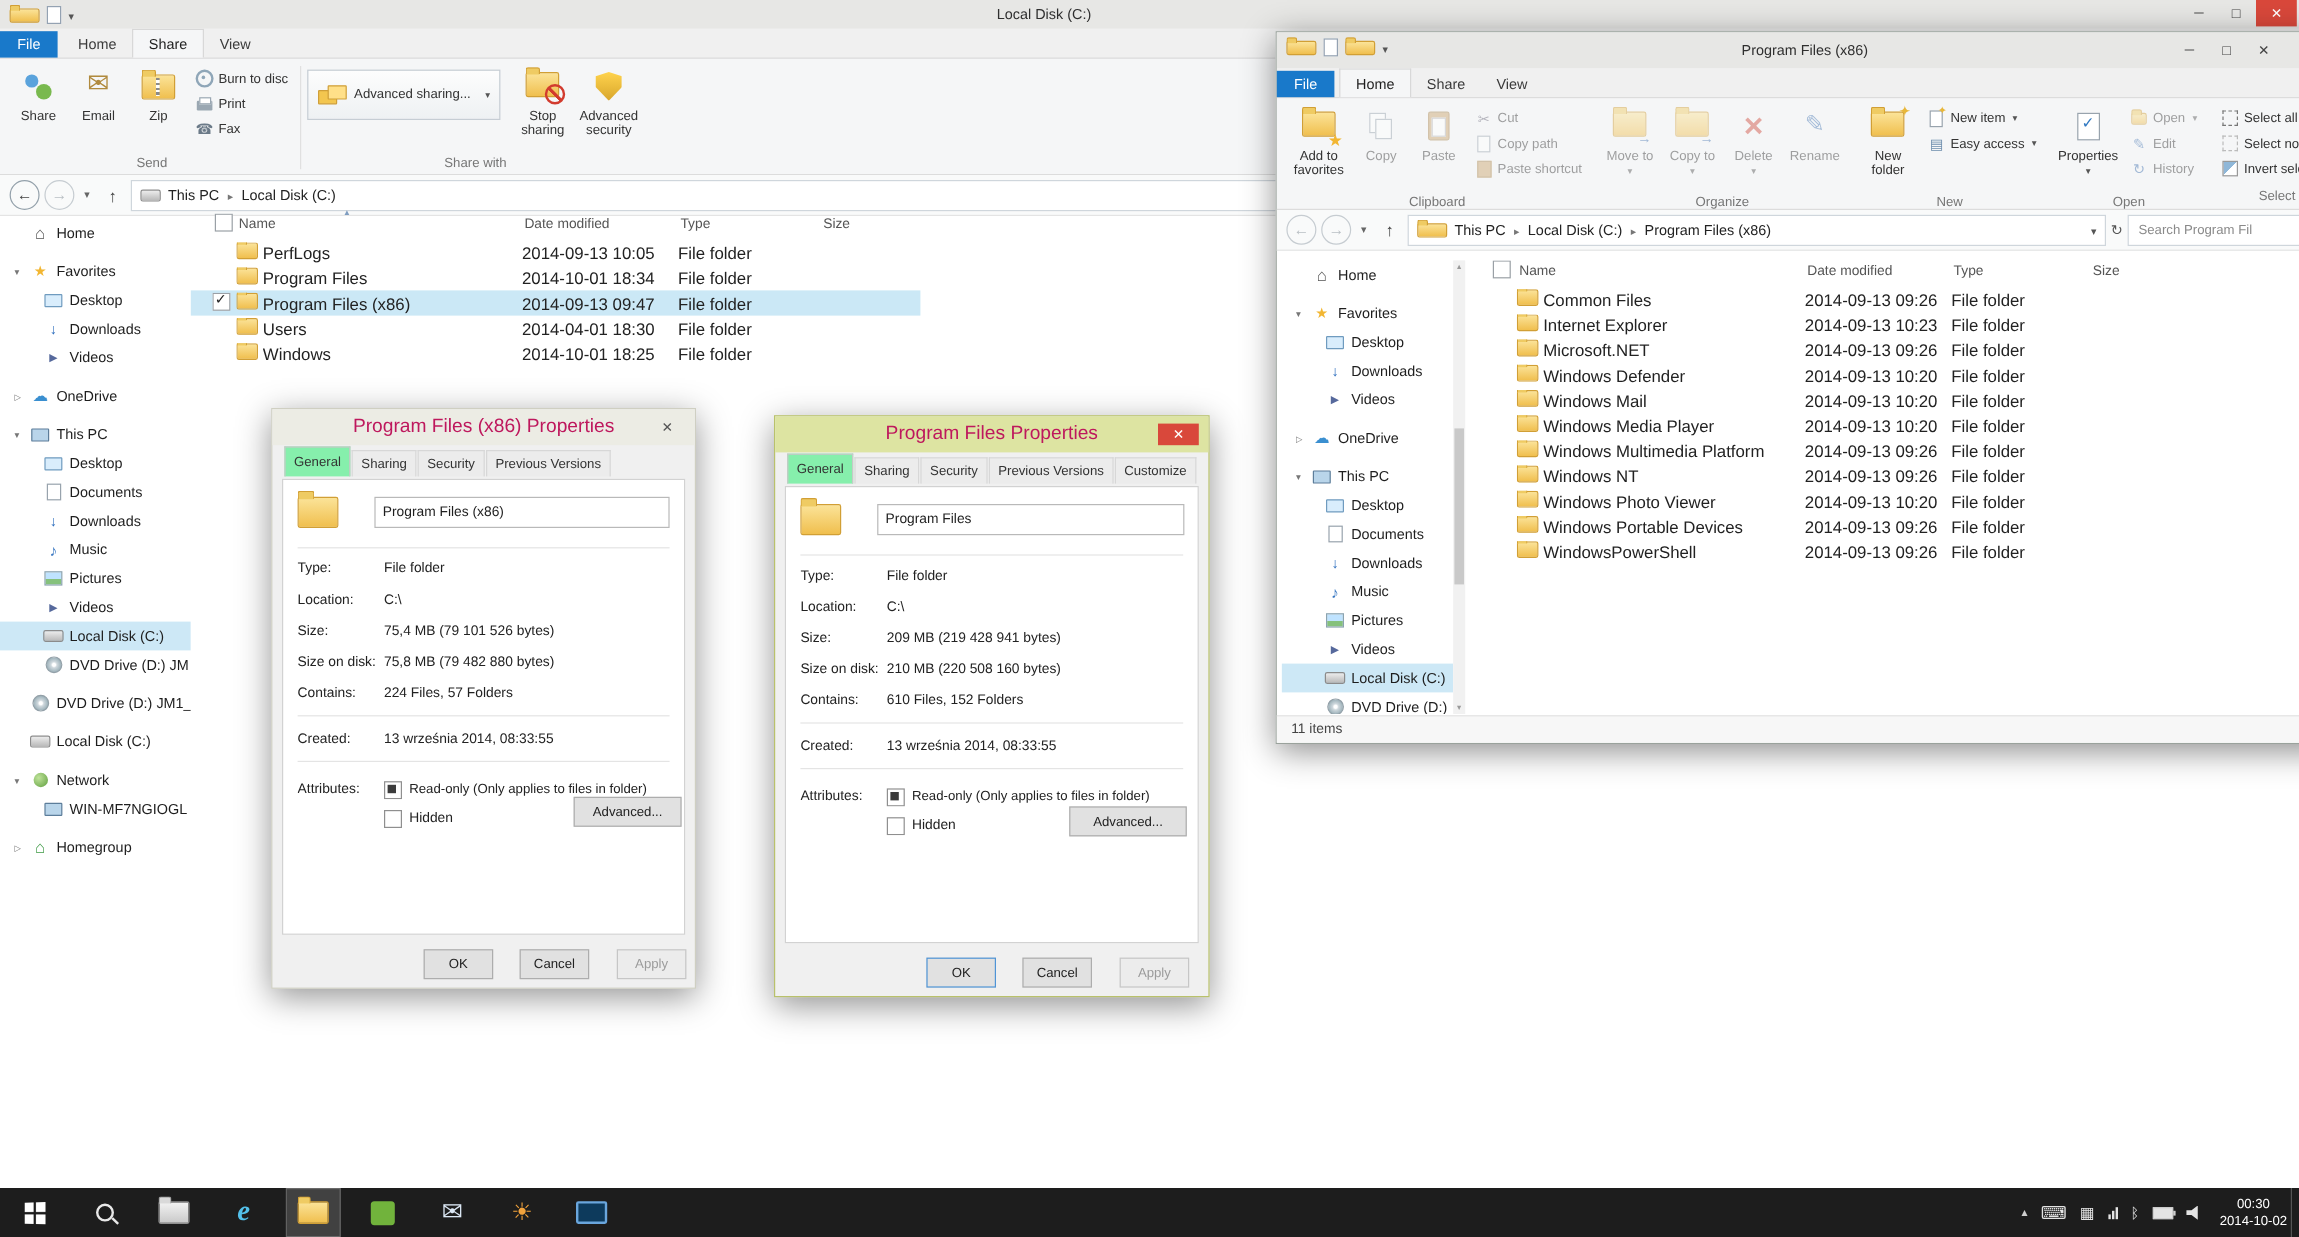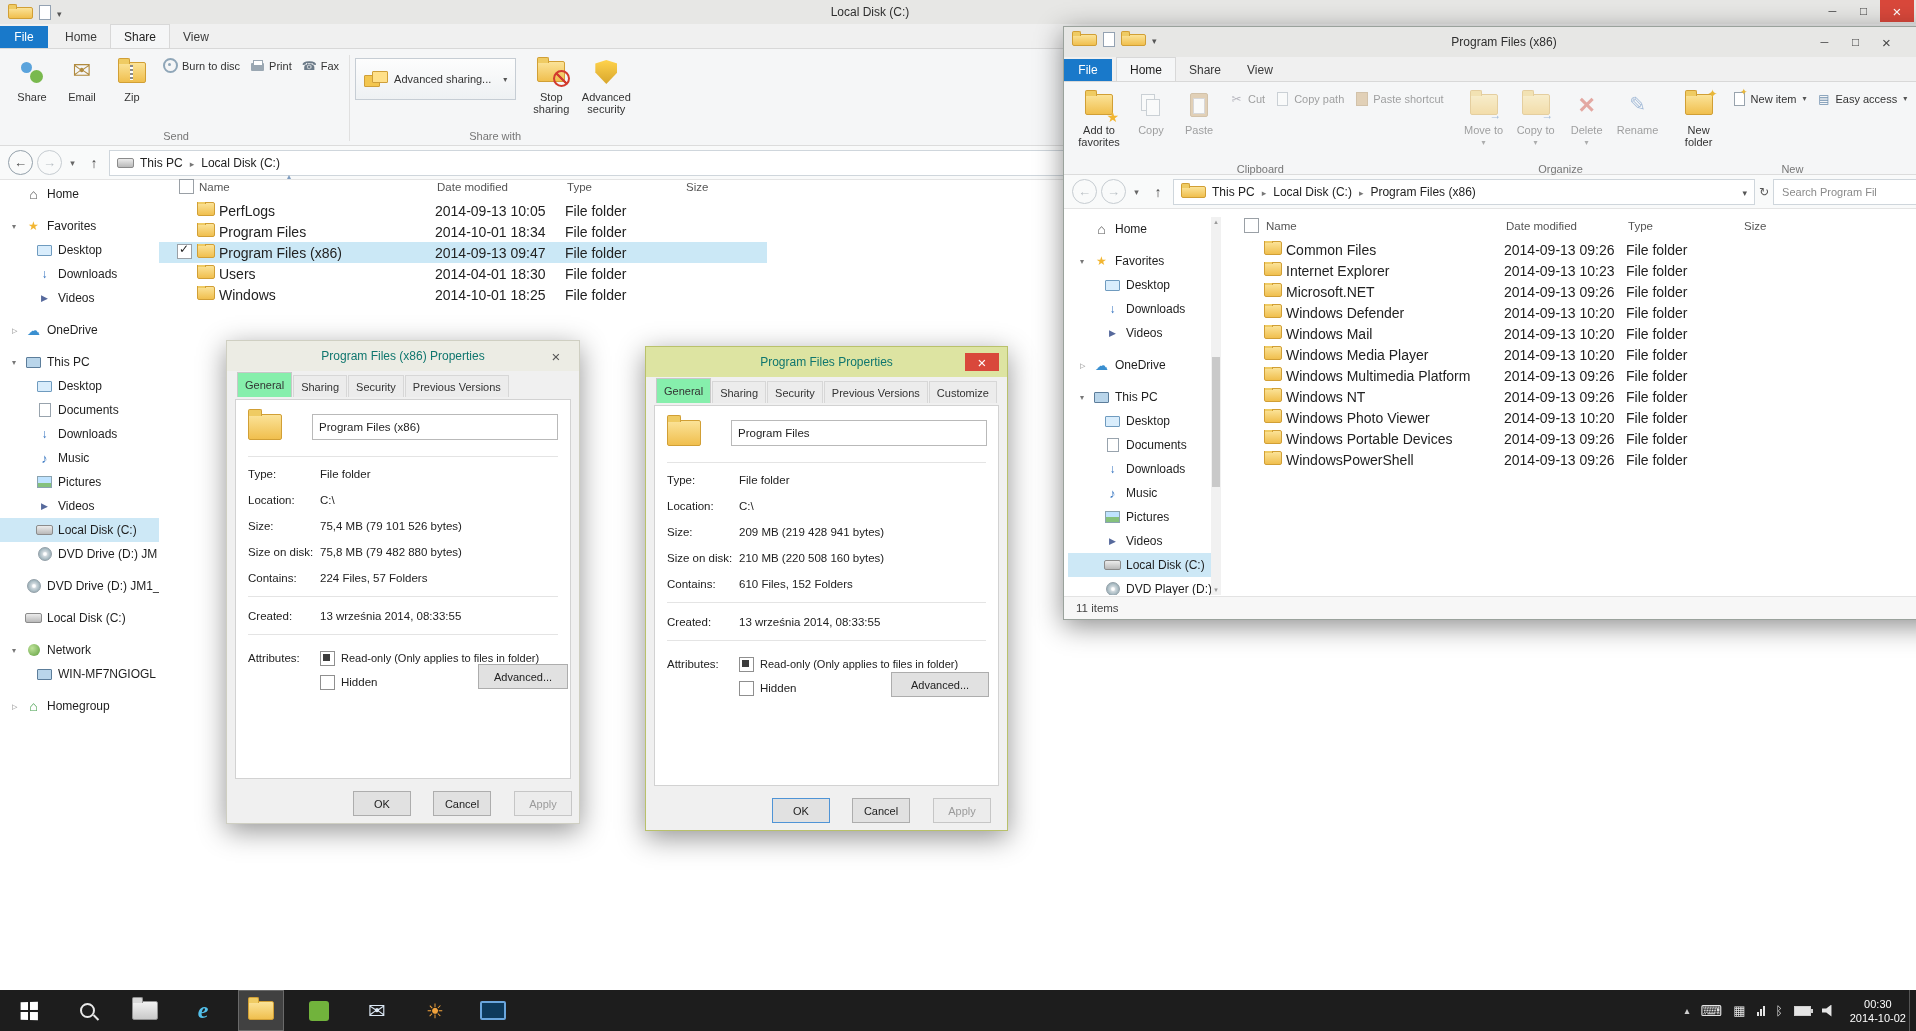--- a/index.html
+++ b/index.html
@@ -39,21 +39,21 @@
 .rgrp{display:flex;flex-direction:column}
 .rgc{flex:1;display:flex;align-items:flex-start;padding:3px 4px 0;gap:2px}
 .glab{height:16px;text-align:center;font-size:11px;color:#767676}
 .gsep{width:1px;background:#e0e0e0;margin:4px 1px}
 .gsep.in{margin:6px 3px}
 .bb{width:46px;display:flex;flex-direction:column;align-items:center;text-align:center;font-size:11px;line-height:12px;color:#333;padding:2px 1px;height:72px}
 #rightwin .bb{width:50px}
 .bb .bi{height:32px;display:flex;align-items:center;justify-content:center;margin-bottom:3px}
 .bb.drop::after{content:"▾";font-size:8px;color:#555;margin-top:1px}
 .dis{opacity:.45}
-.smallcol{display:flex;flex-direction:row;padding-top:1px}
+.smallcol{display:flex;flex-direction:column;padding-top:1px}
 .sm{height:21px;display:flex;align-items:center;gap:4px;font-size:11px;color:#333;padding:0 5px;white-space:nowrap}
 .sm .si16{width:15px;display:flex;justify-content:center;flex:none}
 .sm.drop::after{content:"▾";font-size:8px;color:#555;margin-left:2px}
 .advshare{margin-top:4px;height:40px;border:1px solid #c6cdd4;background:linear-gradient(#fdfdfd,#eef1f3);display:flex;align-items:center;gap:6px;padding:0 8px;font-size:11px;color:#333}
 .advshare::after{content:"▾";font-size:8px;color:#555;margin-left:6px}
 
 .addr{position:relative;height:33px;background:#f9fafa;border-bottom:1px solid #e4e4e4;display:flex;align-items:center;padding-left:8px;gap:4px}
 .nb{width:23px;height:23px;border-radius:50%;border:1px solid #93a0aa;display:flex;align-items:center;justify-content:center;color:#444;font-size:13px;flex:none}
 .nb.off{border-color:#c6ccd1;color:#b9bfc4}
 .nbsm{width:13px;text-align:center;color:#666;font-size:9px;flex:none}
@@ -175,21 +175,21 @@
 .s-easy::before{content:"▤";color:#6f8fae;font-size:12px}
 .s-edit::before{content:"✎";font-size:12px;color:#3d6fae}
 .s-hist::before{content:"↻";font-size:12px;color:#3d6fae}
 .s-selall{width:11px;height:11px;border:1px dashed #777;display:inline-block}
 .s-selnone{width:11px;height:11px;border:1px dashed #bbb;display:inline-block}
 .s-selinv{width:11px;height:11px;border:1px solid #999;background:linear-gradient(135deg,#8fb7d8 50%,#fff 50%);display:inline-block}
 
 .dlg{position:absolute;background:#f0f0f0;box-shadow:0 7px 26px rgba(0,0,0,.42);font-size:11.5px}
 #dlg1{left:226px;top:340px;width:352px;height:482px;border:1px solid #cfcfc2}
 #dlg2{left:645px;top:346px;width:361px;height:483px;border:1px solid #b9c16b}
-.dtb{position:relative;height:30px;display:flex;align-items:center;justify-content:center;font-size:12px;color:#0f766e}
+.dtb{position:relative;height:30px;display:flex;align-items:center;justify-content:center;font-size:16px;color:#be185d}
 #dlg1 .dtb{background:#ecece4}
 #dlg2 .dtb{background:#dde4a2}
 .dx{position:absolute;right:8px;top:6px;width:30px;height:18px;display:flex;align-items:center;justify-content:center;color:#555}
 .dx::before{content:"×";font-size:15px}
 #dlg2 .dx{background:#d9483b;color:#fff;width:34px}
 .dtabs{display:flex;padding-left:10px;margin-top:4px;position:relative;z-index:2}
 .dtab{height:21px;display:flex;align-items:center;padding:0 7px;background:#ececec;border:1px solid #d7d7d7;border-bottom:none;margin-right:1px;font-size:11px;color:#333}
 .dtab.act{background:#86efac;height:24px;margin-top:-3px;border-color:#c8c8c8}
 .dpage{position:absolute;left:8px;right:8px;top:58px;bottom:44px;background:#fff;border:1px solid #d2d2d2}
 .pl{position:absolute;left:12px;right:8px;display:flex;align-items:center;white-space:nowrap;overflow:hidden;height:16px}
@@ -781,21 +781,21 @@
       <div class="si l1 sel">
           <span class="ic">
             <span class="ic-drive"></span>
           </span>
           <span>Local Disk (C:)</span>
         </div>
       <div class="si l1">
           <span class="ic">
             <span class="ic-dvd"></span>
           </span>
-          <span>DVD Player (D:)</span>
+          <span>DVD Drive (D:)</span>
         </div>
     </div>
     <div class="sbar">
       <span class="a1">▴</span>
       <span class="thumb"></span>
       <span class="a2">▾</span>
     </div>
 
     <div class="flist">
       <div class="hdr">

